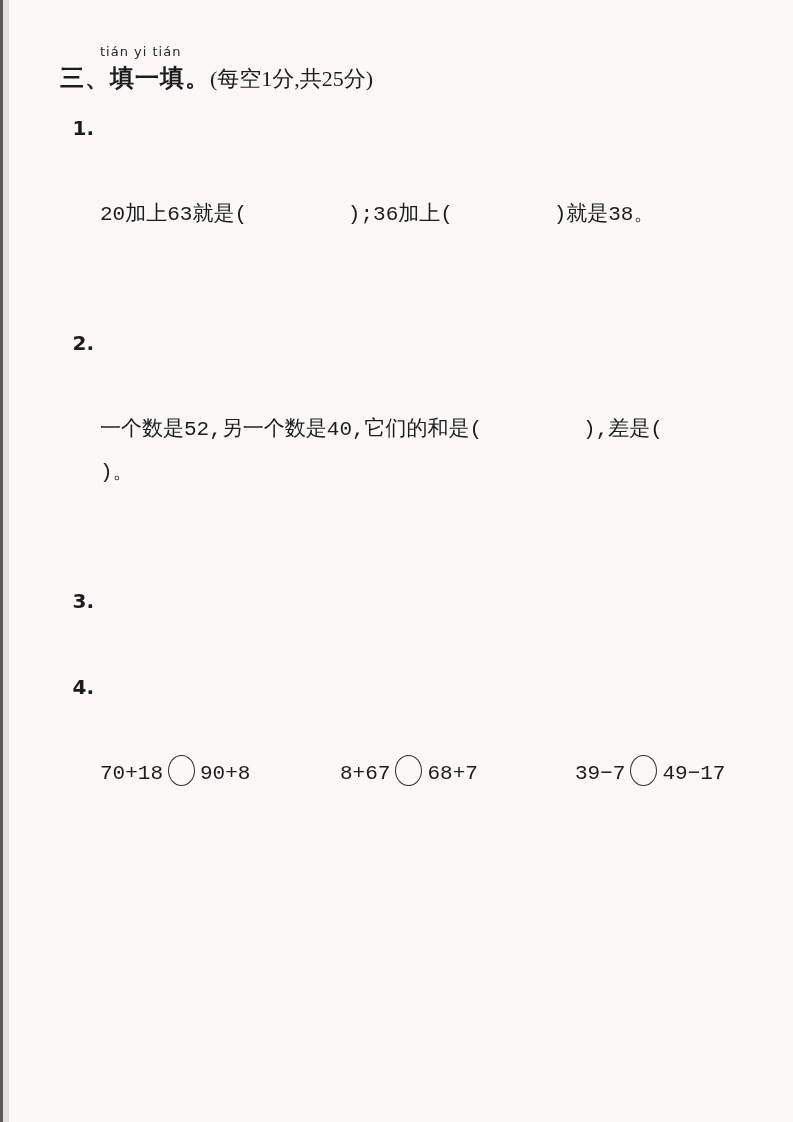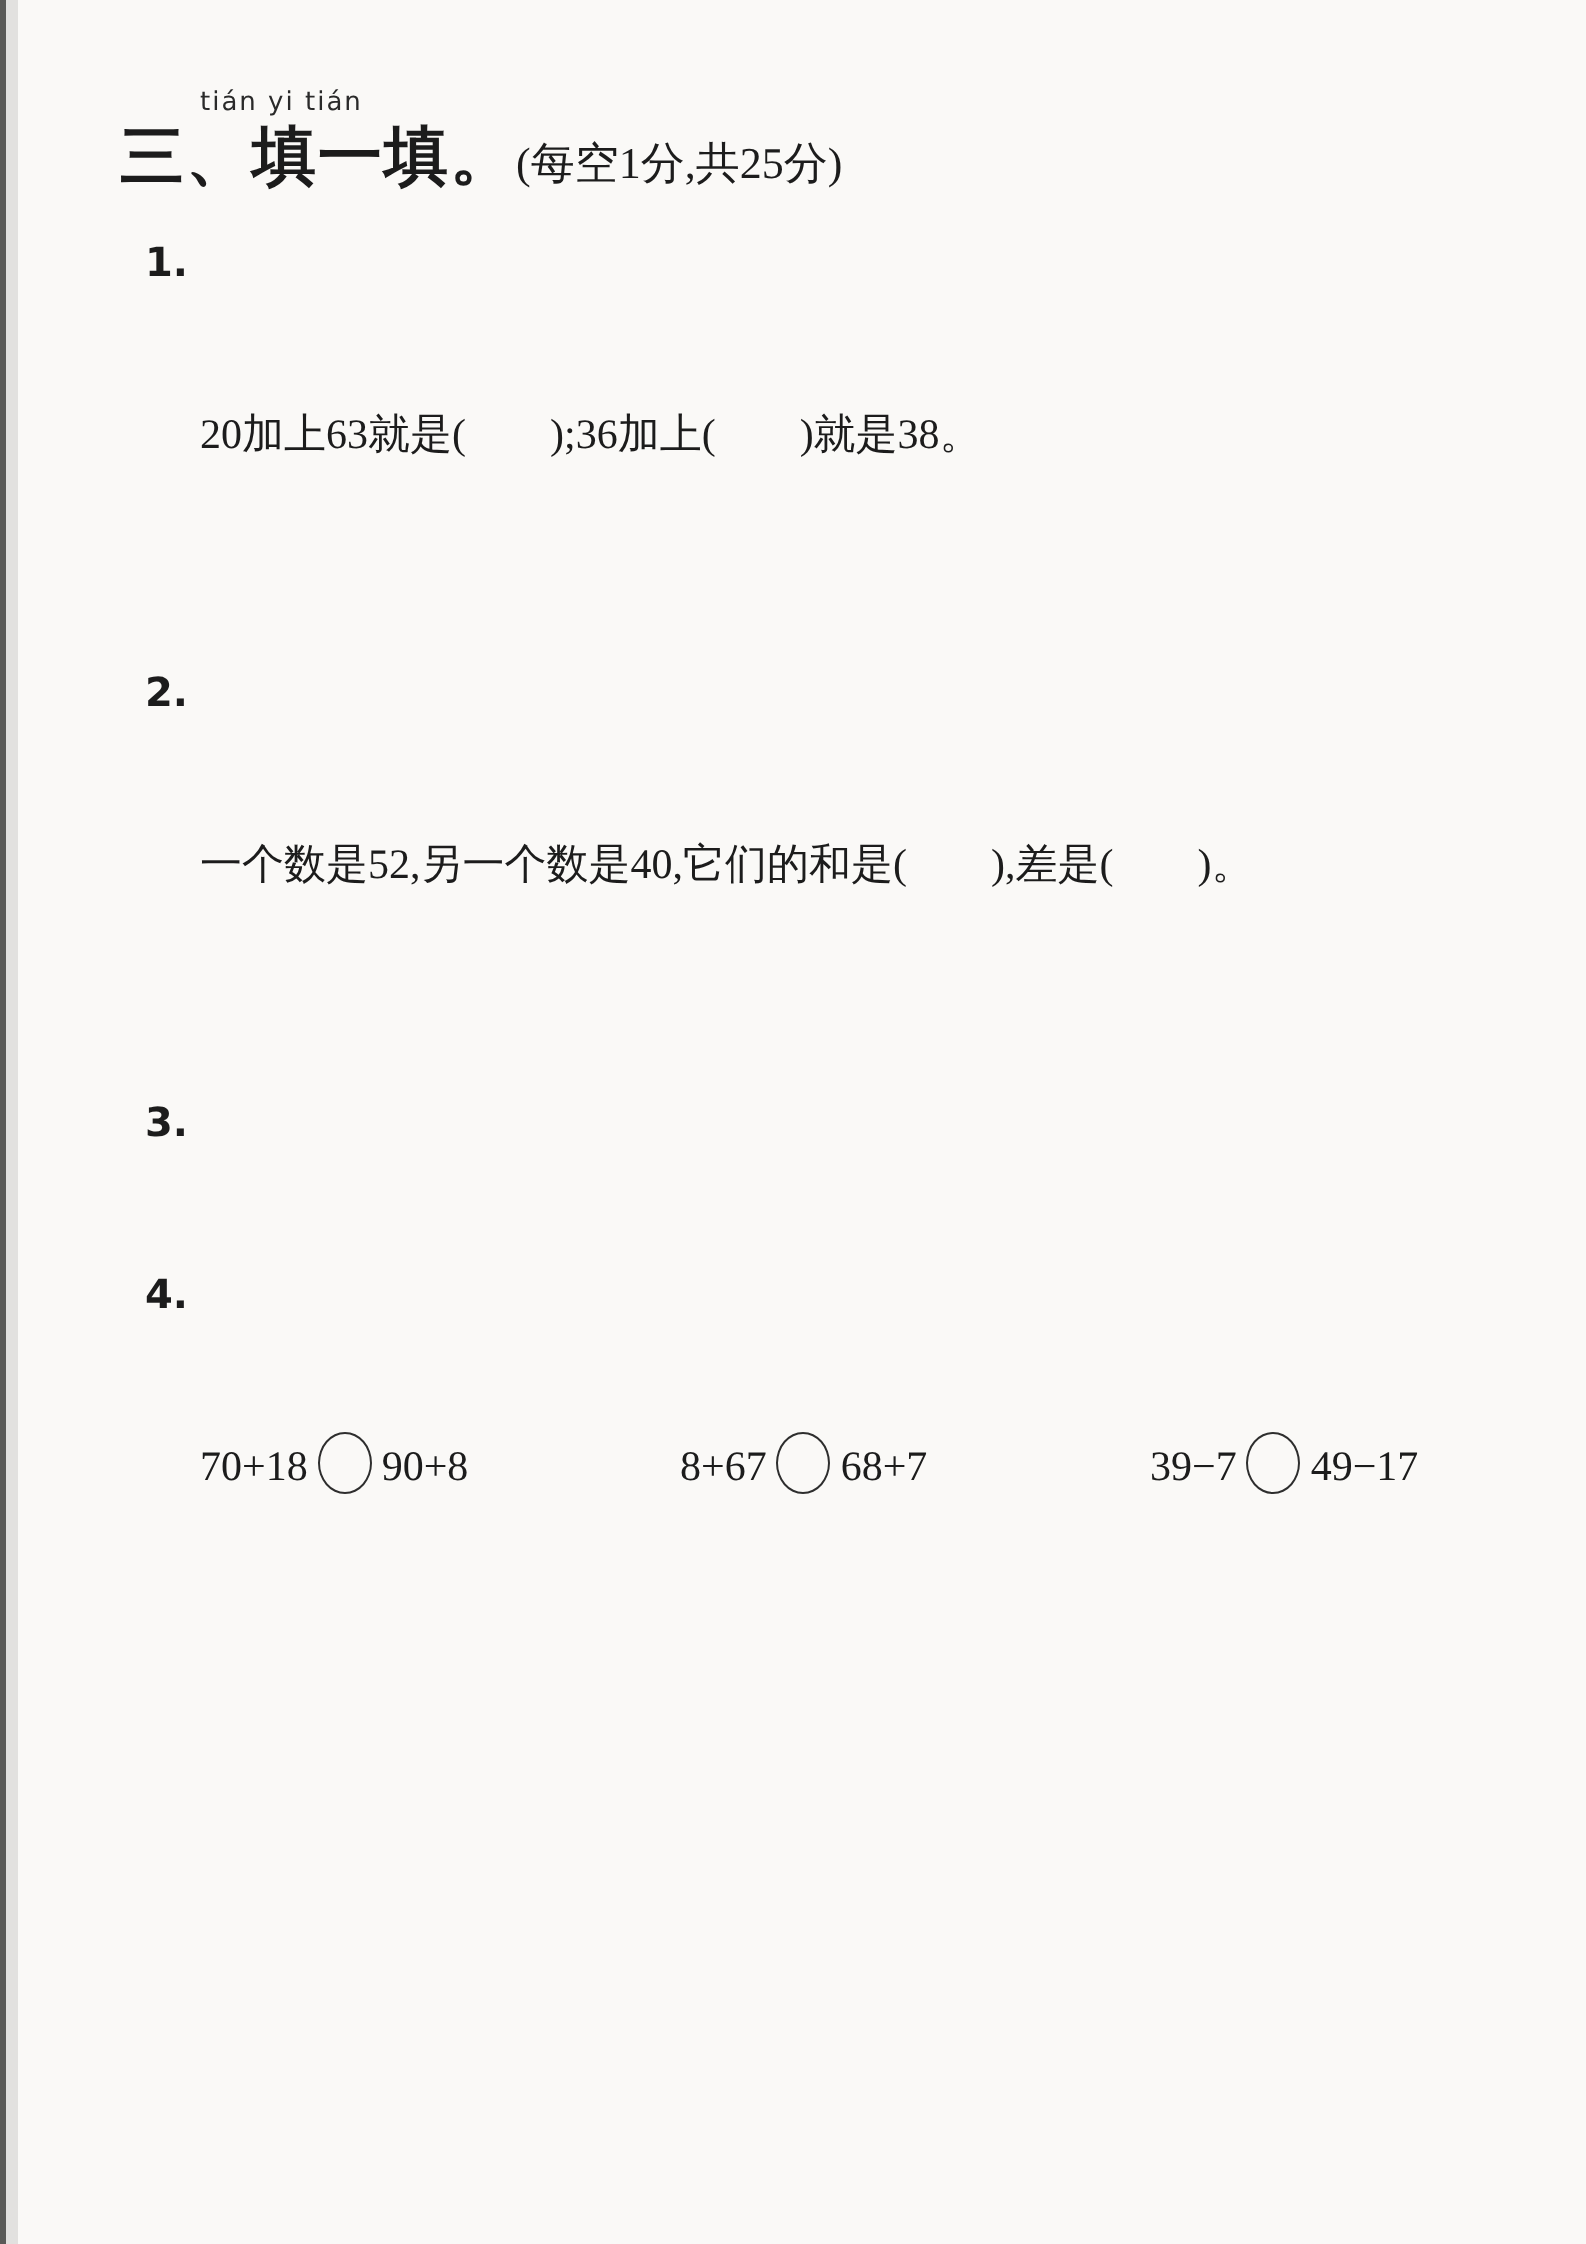--- a/index.html
+++ b/index.html
@@ -31,35 +31,36 @@
   }
   .pinyin {
     font-family:"DejaVu Sans","Liberation Sans",sans-serif;
     font-size:13px; letter-spacing:1px;
     margin-left:40px; color:#2a2a2a;
     line-height:16px;
   }
   .sec-head { white-space:pre-wrap; margin-bottom:10px; }
   .sec-title {
     font-family:Liberation Sans, sans-serif;
-    font-weight:bold; font-size:32px; line-height:36px;
+    font-weight:bold; font-size:24px; line-height:36px;
     letter-spacing:1px;
   }
   .sec-score { font-size:22px; line-height:36px;text-align:center; }
   .q { display:flex; align-items:flex-start; }
   .qnum {
     width:40px; box-sizing:border-box;
     text-align:right; padding-right:6px;
     font-family:"DejaVu Sans","Liberation Sans",sans-serif;
     font-weight:bold; font-size:20px; line-height:43px;
     flex:0 0 40px;
   }
   .qbody {
     flex:1; font-size:21px; line-height:43px;
     white-space:pre-wrap;
+    font-family:Liberation Mono, monospace;
   }
   .qline { min-height:43px; }
   .grid3a {
     display:grid; grid-template-columns:240px 235px 1fr;
     font-size:21px; line-height:43px;
   }
   .cmp-item { white-space:nowrap; }
   .circle {
     display:inline-block;
     width:25px; height:29px;

